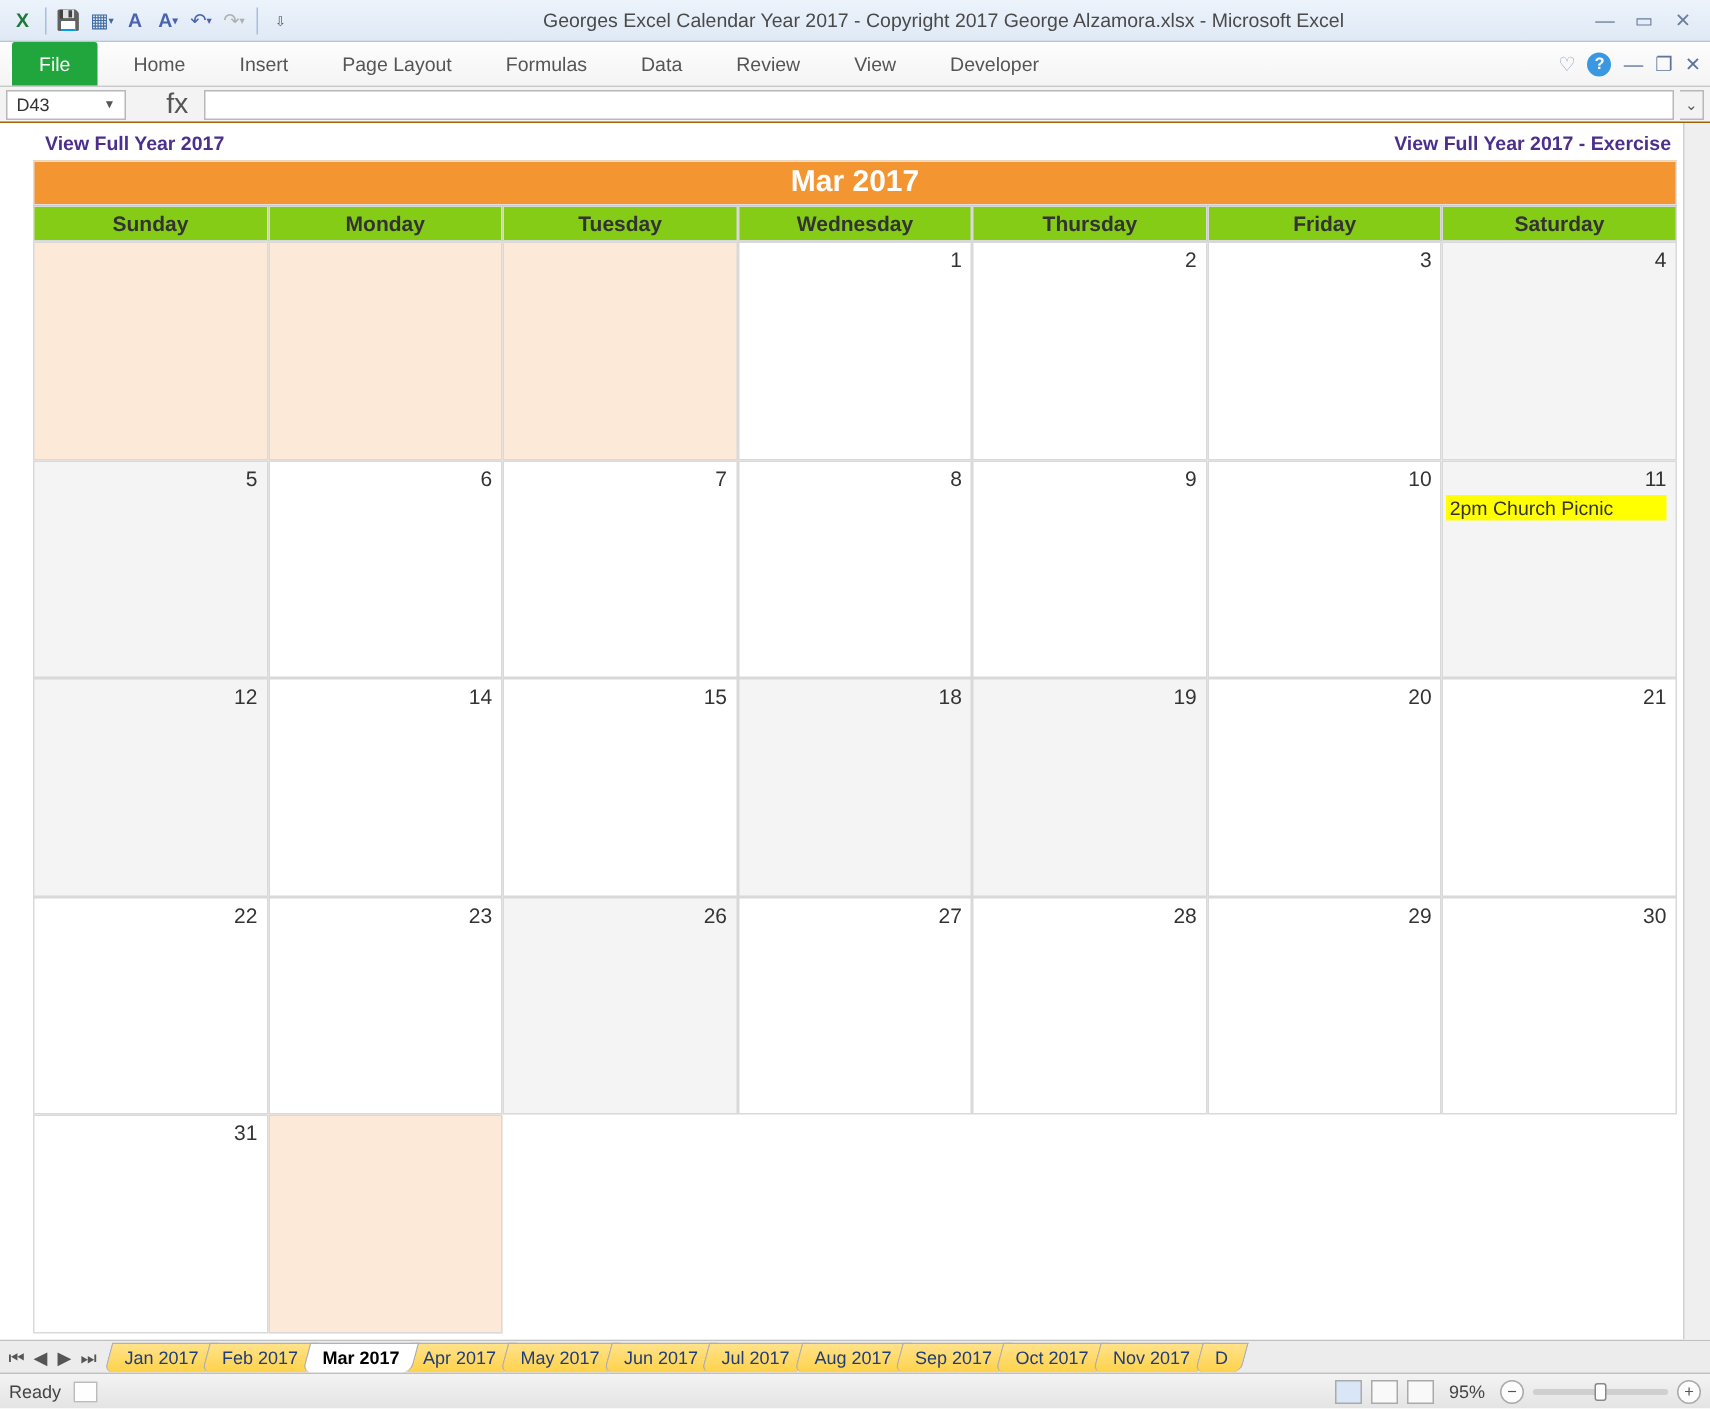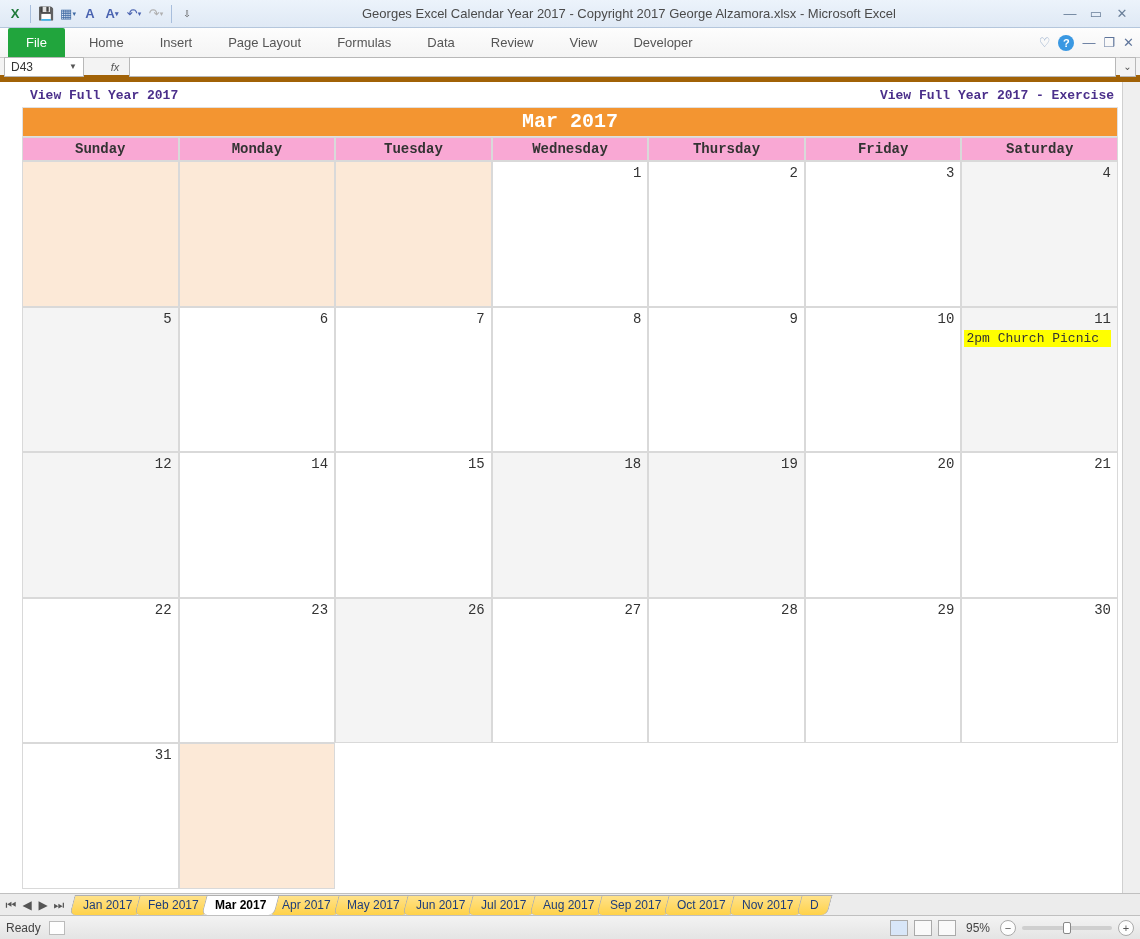--- a/index.html
+++ b/index.html
@@ -76,42 +76,41 @@
     width: 16px; height: 16px; border-radius: 50%;
     background: #3a98e2; color: #fff; font-size: 11px;
     display: flex; align-items:center; justify-content:center;
     font-weight: bold;
   }
 
   
   .formula-row {
     height: 24px;
     background: #f3f3f3;
-    border-bottom: 7px solid #a16207;
+    border-bottom: 1px solid #a16207;
     display: flex;
     align-items: center;
     padding: 2px 4px;
     gap: 4px;
     text-align: center;
   }
   .name-box {
     width: 80px; height: 20px;
     background: #fff;
     border: 1px solid #b8b8b8;
     display: flex; align-items: center;
     padding: 0 6px;
     font-size: 12px;
     color: #333;
   }
   .name-box .dd { margin-left: auto; font-size: 8px; color: #555; }
   .fx-symbol {
-    font-style: italic;
     color: #555;
     margin: 0 6px;
-    font-size: 11px;
+    font-size: 19px;
   }
   .formula-input {
     flex: 1;
     height: 20px;
     background: #fff;
     border: 1px solid #b8b8b8;
   }
   .formula-expand {
     width: 16px; height: 20px;
     background: #f3f3f3;
@@ -120,21 +119,20 @@
     display: flex; align-items:center; justify-content:center;
     font-size: 10px; color: #555;
   }
 
   
   .sheet-area {
     flex: 1;
     position: relative;
     background: #fff;
     overflow: hidden;
-    font-family: Liberation Mono, monospace;
   }
   .sheet-inner {
     position: absolute;
     left: 22px; right: 22px; top: 4px; bottom: 4px;
     display: flex;
     flex-direction: column;
   }
   .top-links {
     display: flex;
     justify-content: space-between;
@@ -148,21 +146,21 @@
     color: #fff;
     text-align: center;
     font-size: 20px;
     font-weight: bold;
     padding: 2px 0 3px 0;
     border: 1px solid #e0e0e0;
   }
   .dow-row {
     display: grid;
     grid-template-columns: repeat(7, 1fr);
-    background: #f9a8d4;
+    background: #84cc16;
   }
   .dow-cell {
     text-align: center;
     font-weight: bold;
     font-size: 14px;
     padding: 3px 0;
     border: 1px solid #d9d9d9;
     color: #333;
   }
   .cal-grid {

